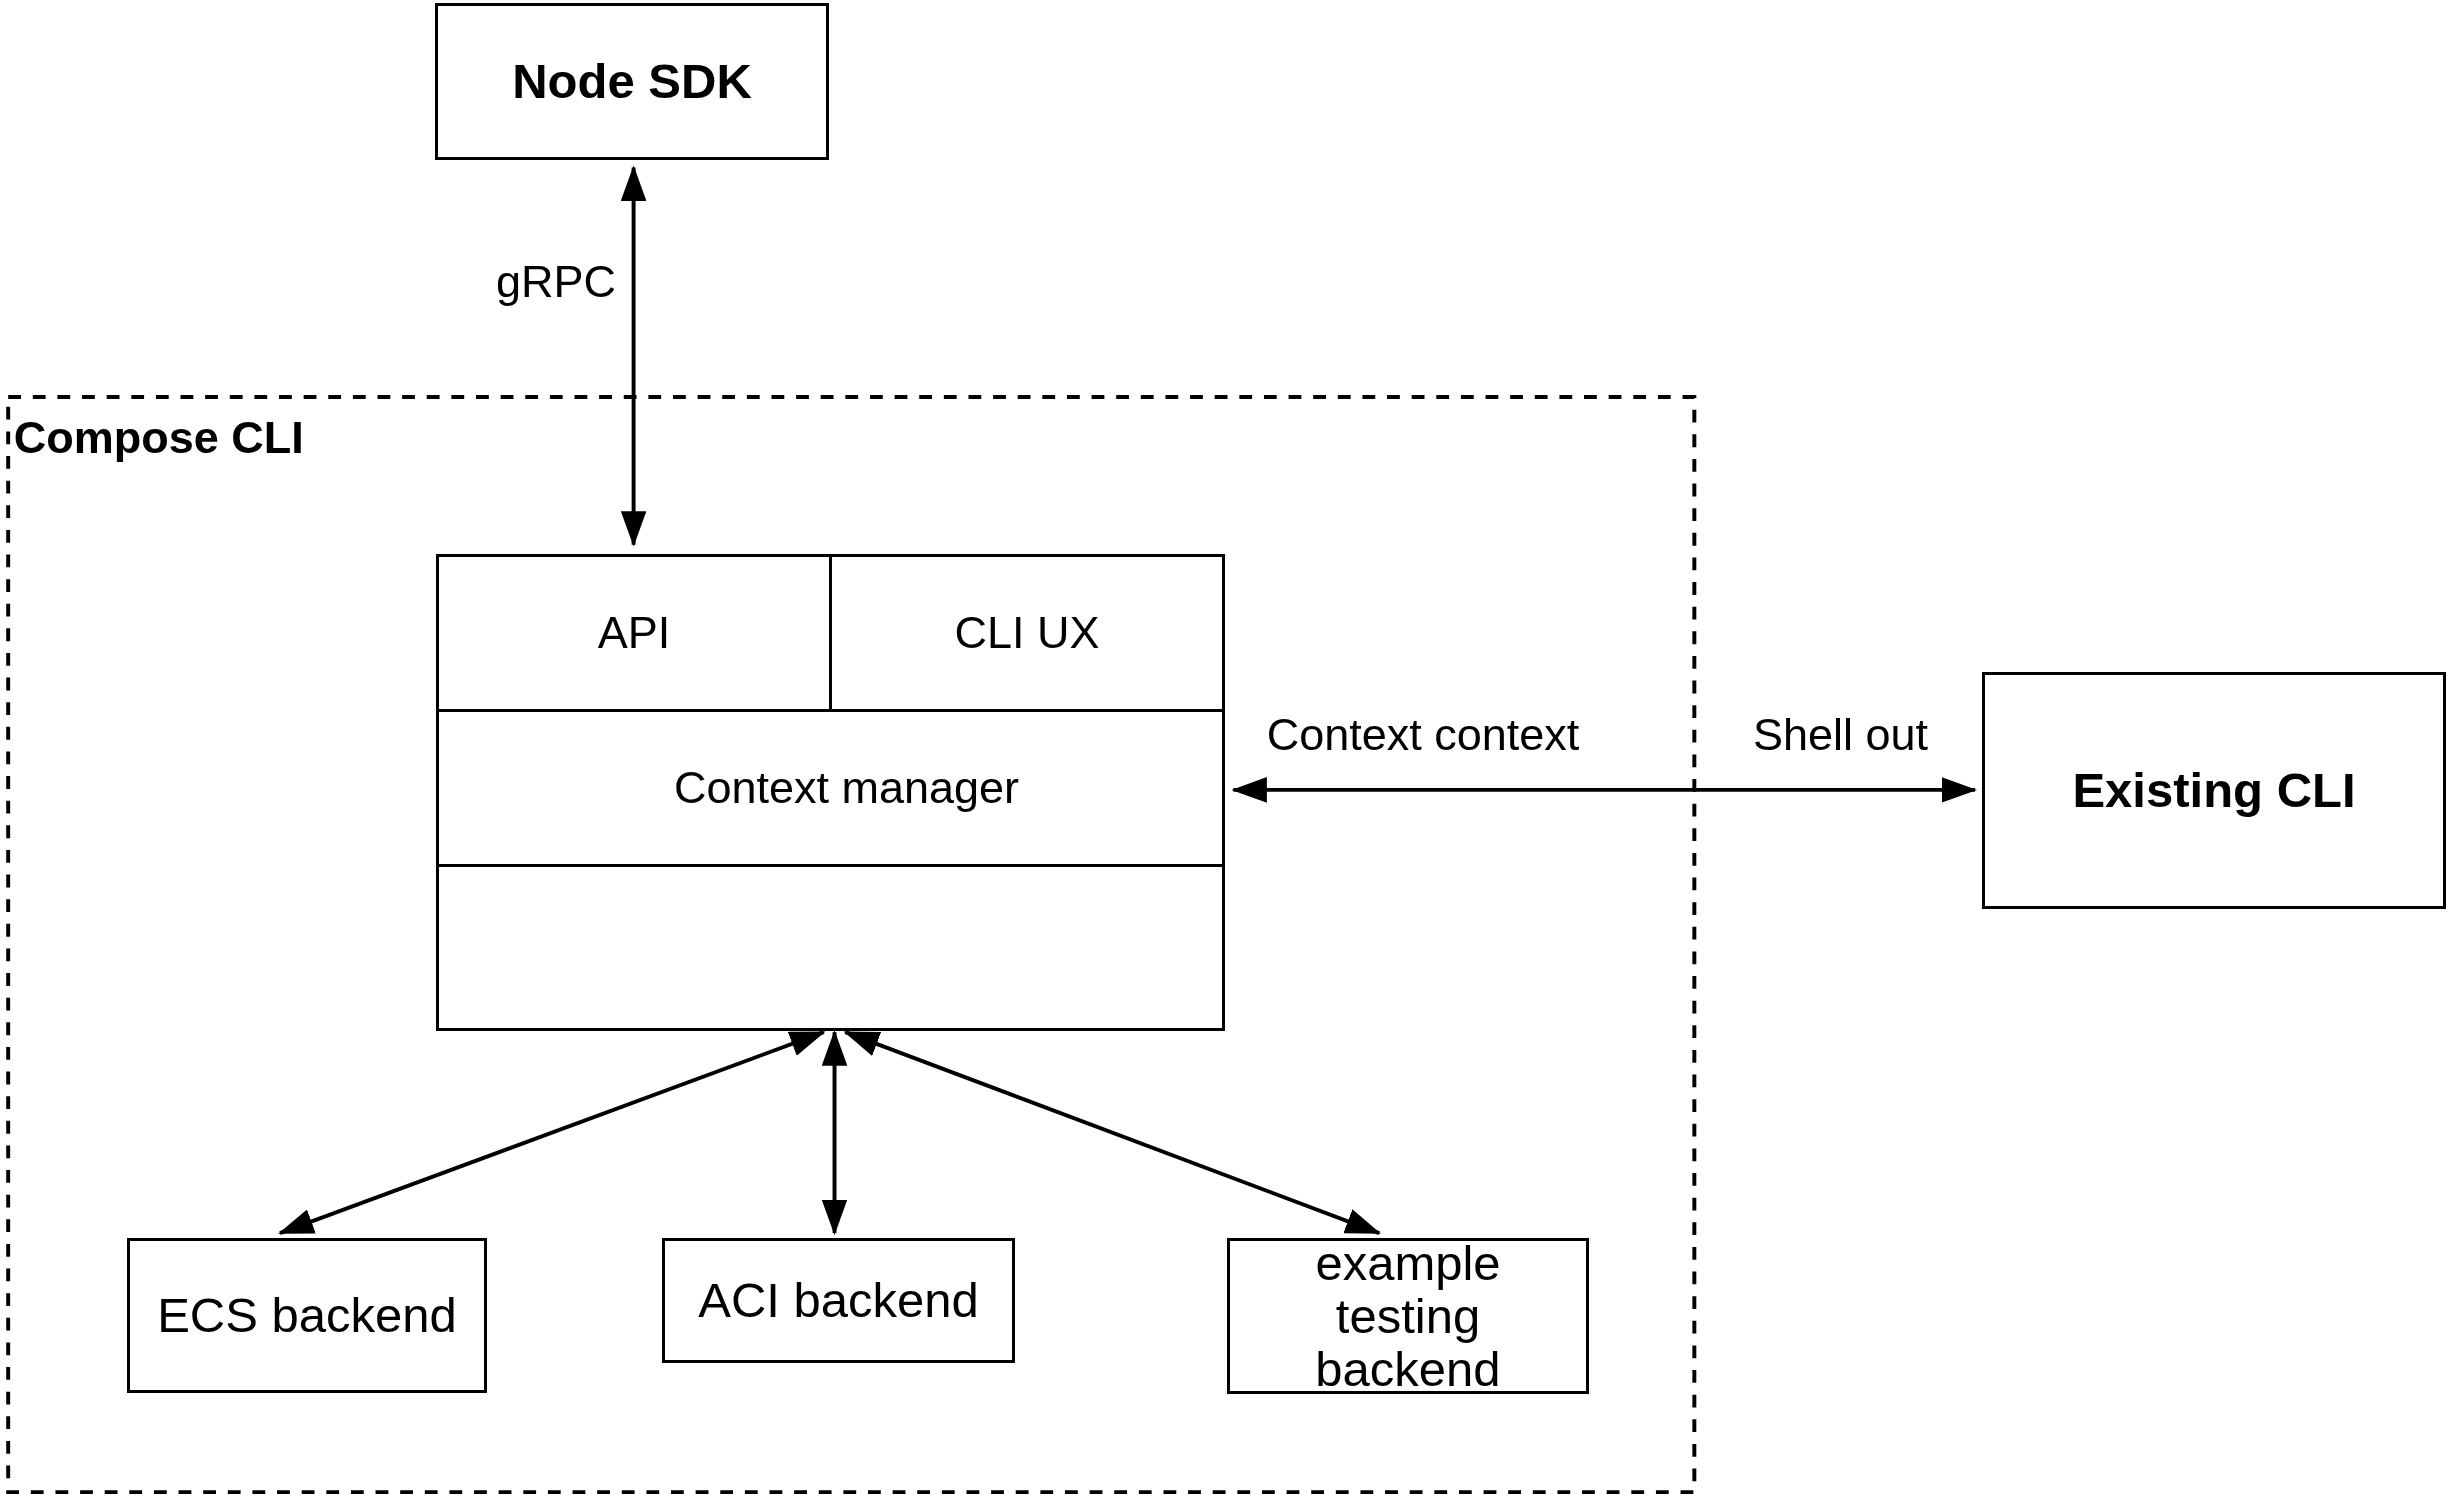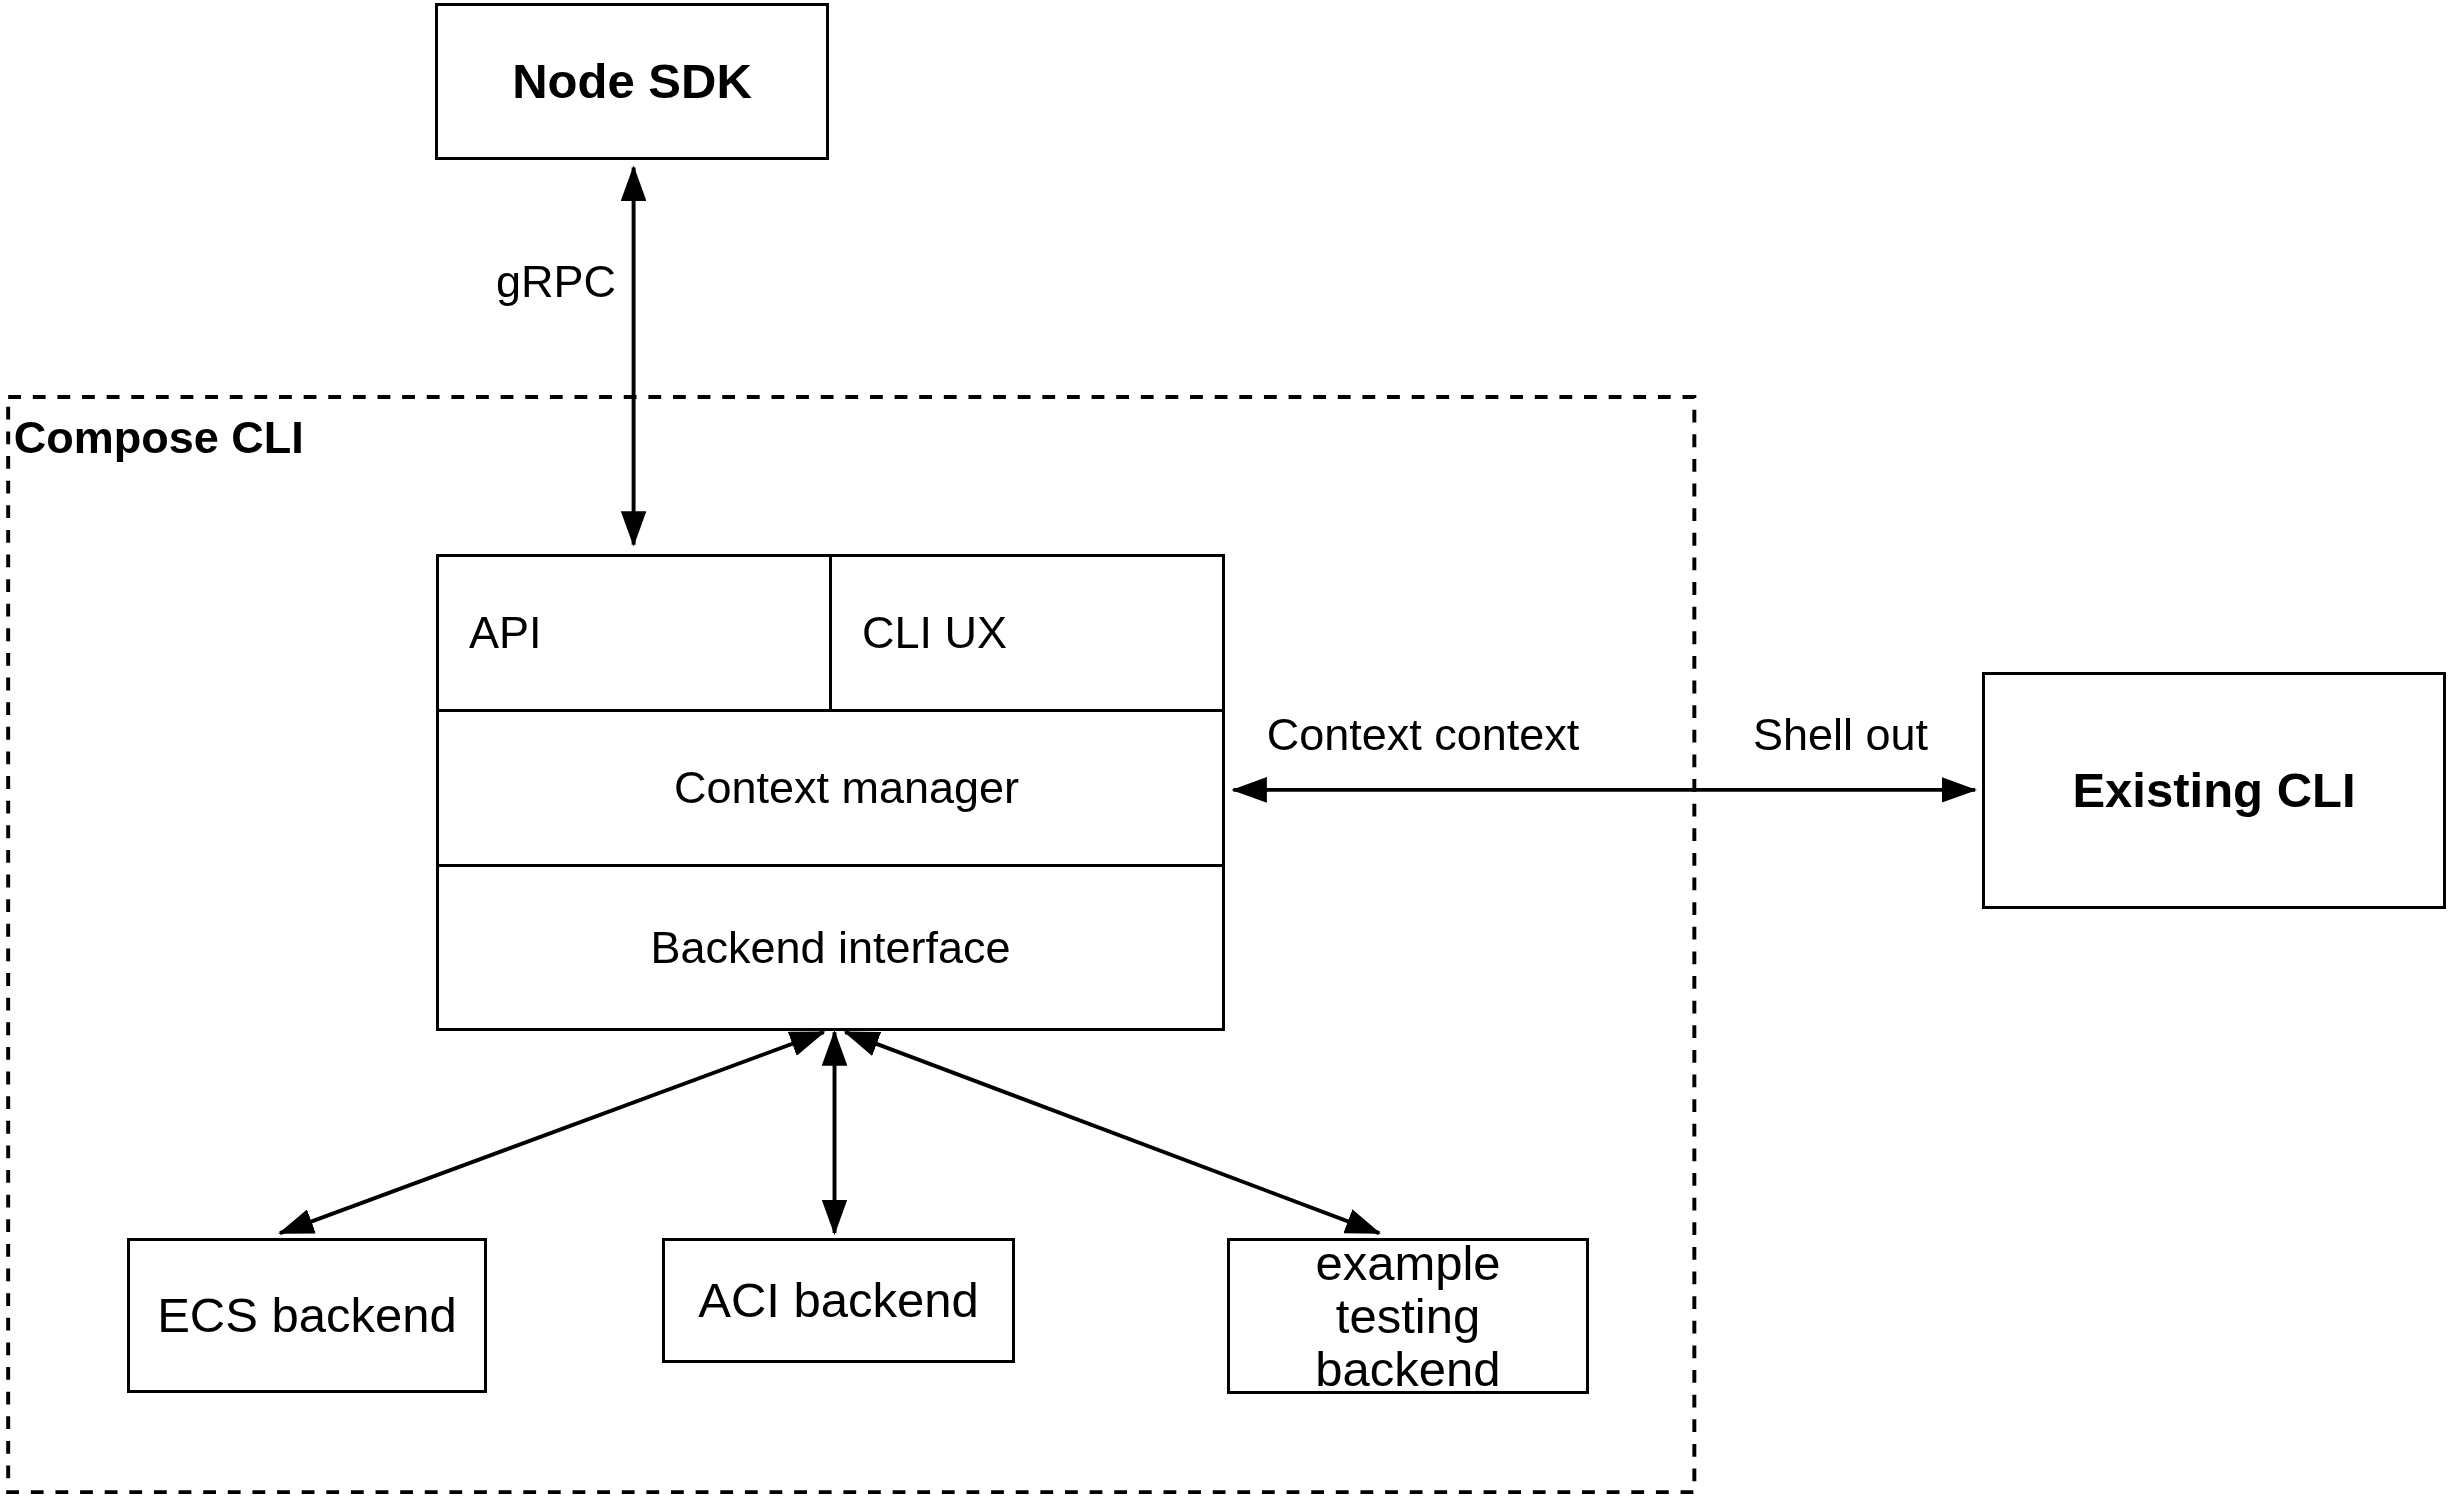--- a/index.html
+++ b/index.html
@@ -60,22 +60,21 @@
     align-items: center;
     justify-content: center;
     font-size: 45px;
   }
   #row-top { height: 152px; border-bottom: 3.9px solid #000000; }
   #row-top .cell {
     flex: 1 1 0;
     height: 100%;
     display: flex;
     align-items: center;
-    justify-content: flex-start;
-    padding-left: 30px;
+    justify-content: center;
   }
   #cell-api { border-right: 3.9px solid #000000; }
   #row-context { height: 152px; border-bottom: 3.9px solid #000000; padding-left: 32px; }
   #row-backend { flex: 1 1 auto; }
 
   .edge-label {
     position: absolute;
     font-size: 45px;
     line-height: 53px;
     white-space: nowrap;
@@ -153,23 +152,20 @@
       <div id="cell-api" class="cell">
         <span>API</span>
       </div>
       <div id="cell-cliux" class="cell">
         <span>CLI UX</span>
       </div>
     </div>
     <div id="row-context" class="compound-row">
       <span>Context manager</span>
     </div>
-    <div id="row-backend" class="compound-row">
-      <span>Backend interface</span>
-    </div>
   </div>
 
   <div id="existing-context-label" class="edge-label">Context context</div>
 
   <div id="shell-out-label" class="edge-label">Shell out</div>
 
   <div id="existing-cli" class="box bold">
     <span>Existing CLI</span>
   </div>
 

